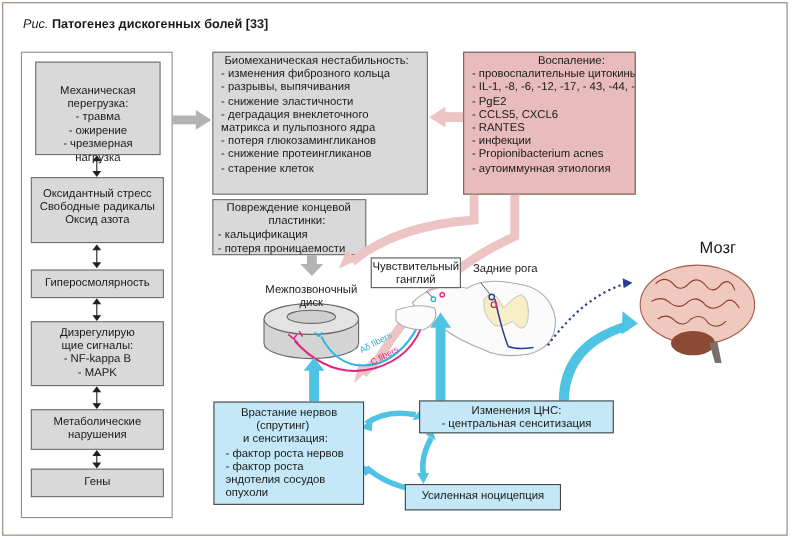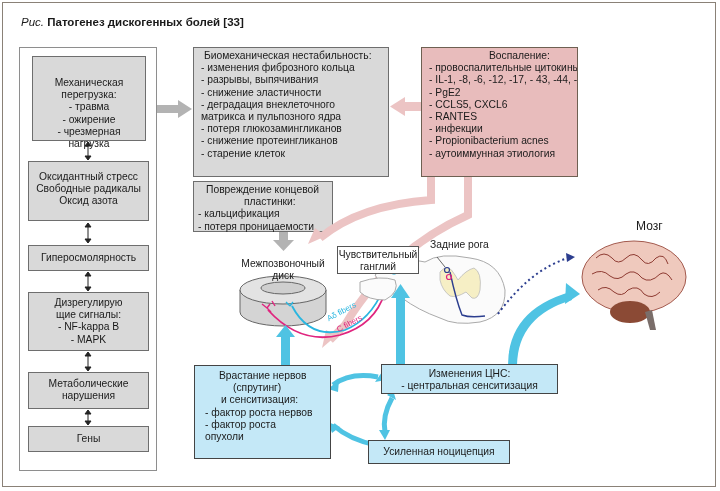--- a/index.html
+++ b/index.html
@@ -209,35 +209,36 @@
     <path d="M596 258 q8 -8 16 0 q6 8 14 0 q8 -8 16 2 q6 8 14 -2 q8 -6 12 6 M592 274 q10 -6 18 2 q8 6 16 -2 q8 -6 16 4 q8 6 18 -4 q6 -4 12 6 M598 290 q8 -6 16 2 q8 6 14 -2 q10 -6 16 4 q8 6 16 -2" fill="none" stroke="#8e3b32" stroke-width="1"></path>
     <ellipse cx="630" cy="312" rx="20" ry="11" fill="#8b4a35"></ellipse>
     <path d="M645 312 L650 330 L656 330 L652 310Z" fill="#7a6e6a"></path>
   </g>
 </svg>
 
 <div class="lbl" style="left:238px;top:258px;text-align:center;width:90px;">
   <div>Межпозвоночный</div>
   <div>диск</div>
 </div>
-<div class="box list center" style="left:337px;top:234px;width:82px;height:28px;background:#fff;border:1px solid #555;padding-top:2px;margin-top:12px;">
+<div class="box list center" style="left:337px;top:234px;width:82px;height:28px;background:#fff;border:1px solid #555;padding-top:2px;">
   <div>Чувствительный</div>
   <div>ганглий</div>
 </div>
 <div class="lbl" style="left:430px;top:239px;">Задние рога</div>
-<div class="lbl" style="left:636px;top:220px;font-size:12px;">Мозг</div>
+<div class="lbl" style="left:636px;top:220px;font-size:15px;">Мозг</div>
 <div class="lbl" style="left:326px;top:306px;font-size:8px;color:#29b6e0;transform:rotate(-28deg);">Aδ fibers</div>
 <div class="lbl" style="left:336px;top:318px;font-size:8px;color:#e0257f;transform:rotate(-28deg);">C fibers</div>
 
 <div class="box blue list" style="left:194px;top:365px;width:137px;height:94px;padding:4px 0 0 10px;">
   <div style="padding-left:14px;">Врастание нервов</div>
   <div style="padding-left:28px;">(спрутинг)</div>
   <div style="padding-left:16px;">и сенситизация:</div>
   <div>- фактор роста нервов</div>
   <div>- фактор роста</div>
+  <div>эндотелия сосудов</div>
   <div>опухоли</div>
 </div>
 <div class="box blue list center" style="left:381px;top:364px;width:177px;height:30px;padding-top:3px;">
   <div>Изменения ЦНС:</div>
   <div>- центральная сенситизация</div>
 </div>
 <div class="box blue list center" style="left:368px;top:440px;width:142px;height:24px;padding-top:5px;">
   <div>Усиленная ноцицепция</div>
 </div>
 

